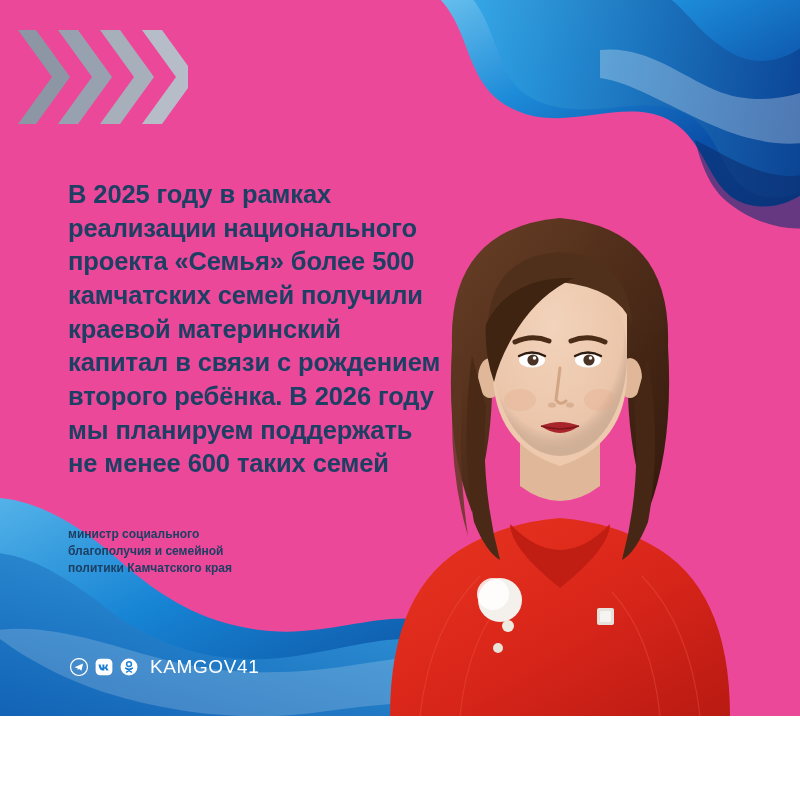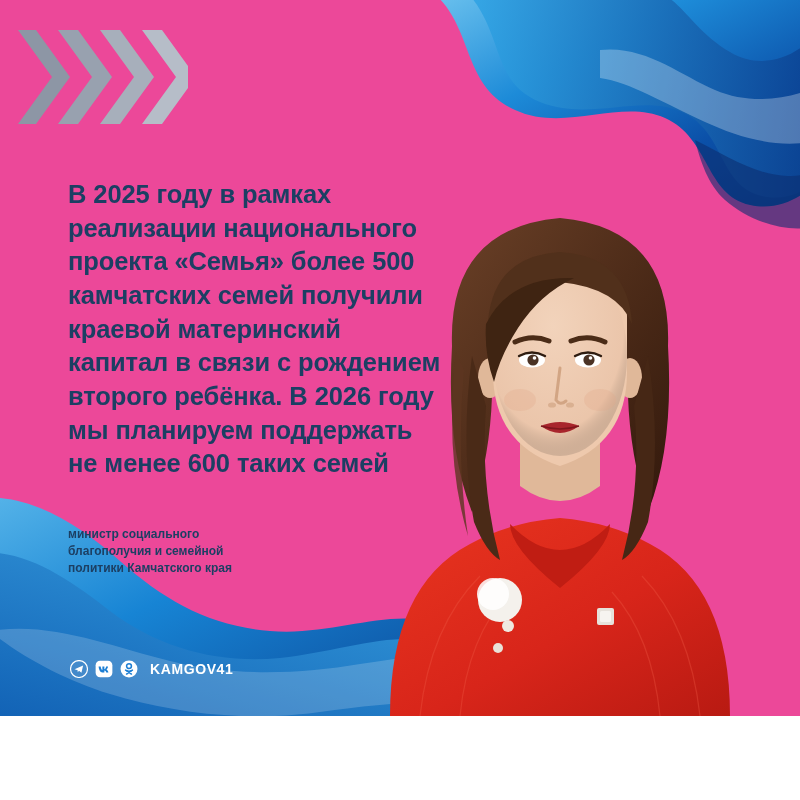--- a/index.html
+++ b/index.html
@@ -101,22 +101,22 @@
   .social-icon {
     width: 18px;
     height: 18px;
     display: flex;
     align-items: center;
     justify-content: center;
   }
   #footer-handle {
     margin-left: 5px;
     color: #ffffff;
-    font-size: 14px;
-    font-weight: 700;
+    font-size: 19px;
+    font-weight: 400;
     letter-spacing: 0.6px;
   }
 </style>
 </head>
 <body>
 
 <div id="card">
 
   <svg id="fluid-top" class="fluid" viewBox="0 0 520 320" xmlns="http://www.w3.org/2000/svg">
     <defs>

